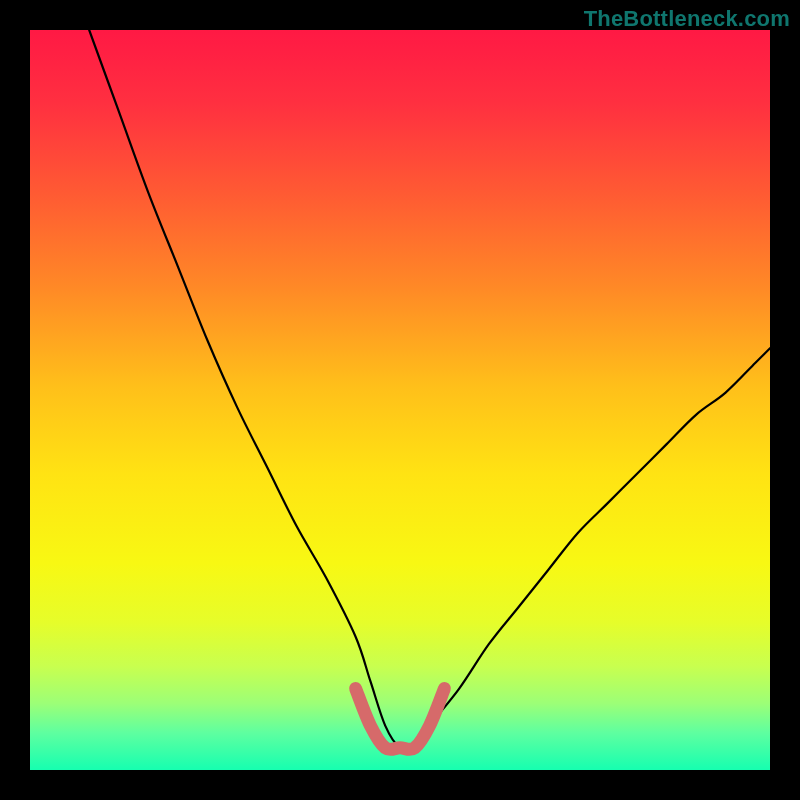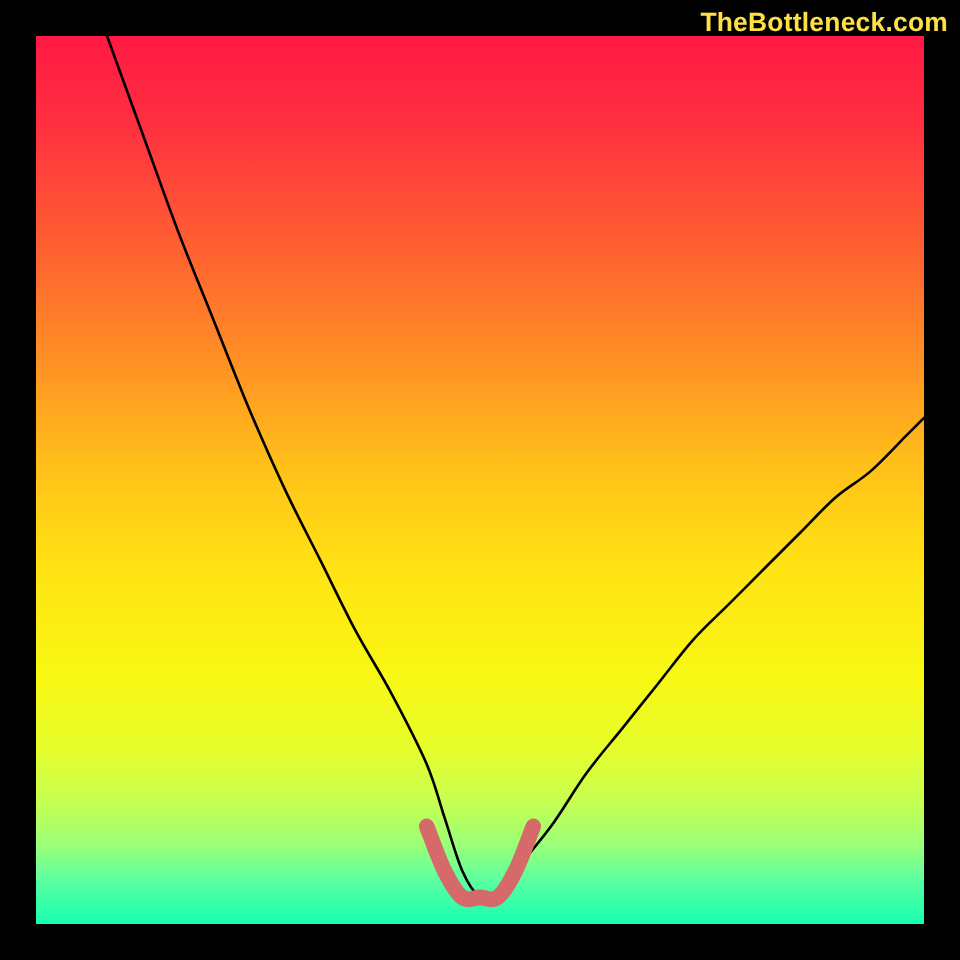--- a/index.html
+++ b/index.html
@@ -26,21 +26,21 @@
     overflow: hidden;
   }
   .gradient-bg {
     position: absolute;
     inset: 0;
   }
   .watermark {
     position: absolute;
     top: 6px;
     right: 10px;
-    color: #fde047;
+    color: #0f766e;
     font-size: 22px;
     font-weight: 600;
     letter-spacing: 0.2px;
     z-index: 20;
     margin-left: 28px;
   }
   svg.curves {
     position: absolute;
     inset: 0;
     z-index: 10;

